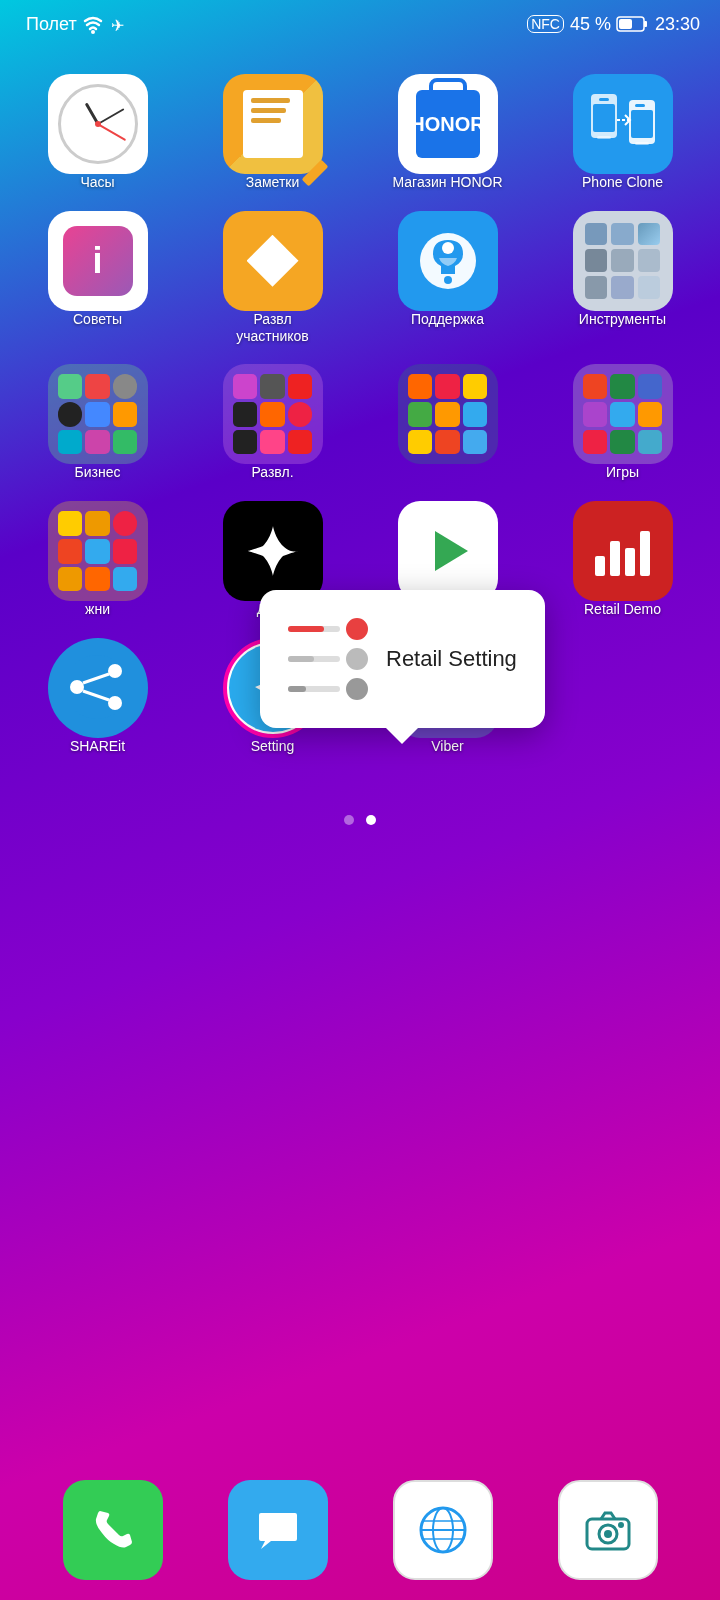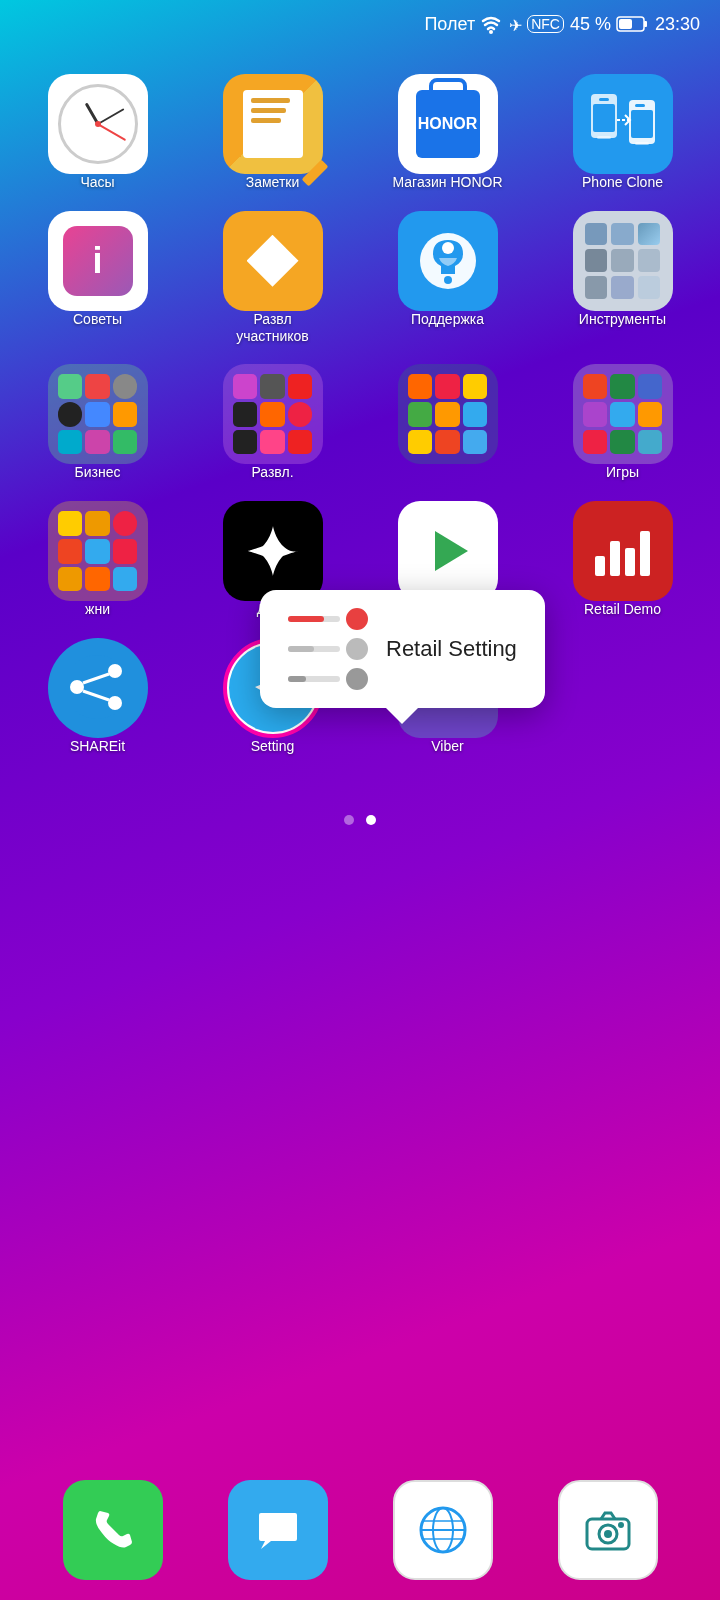--- a/index.html
+++ b/index.html
@@ -8,21 +8,21 @@
       height: 1600px;
       overflow: hidden;
       font-family: 'Segoe UI', sans-serif;
       position: relative;
       background: linear-gradient(160deg, #00c8e0 0%, #5a00c8 30%, #8800cc 55%, #cc00aa 80%, #cc0088 100%);
     }
 
     
     .status-bar {
       display: flex;
-      justify-content: flex-end;
+      justify-content: space-between;
       align-items: center;
       padding: 8px 20px 4px 26px;
       color: white;
       font-size: 18px;
       font-weight: 500;
       height: 44px;
     }
     .status-left { display: flex; align-items: center; gap: 6px; }
     .status-right { display: flex; align-items: center; gap: 6px; }
 
@@ -143,21 +143,21 @@
       position: absolute;
       top: -12px; left: 50%;
       transform: translateX(-50%);
       width: 30px; height: 14px;
       border: 4px solid #1a73e8;
       border-radius: 8px 8px 0 0;
       background: transparent;
     }
     .honor-text {
       color: white;
-      font-size: 16px;
+      font-size: 20px;
       font-weight: bold;
     }
 
     
     .phoneclone-icon {
       background: #2299ee;
       border-radius: 22px;
       width: 100px; height: 100px;
       display: flex; align-items: center; justify-content: center;
       gap: 6px;
@@ -317,21 +317,21 @@
       cursor: pointer;
     }
 
     
     .popup {
       position: absolute;
       top: 590px;
       left: 260px;
       background: white;
       border-radius: 16px;
-      padding: 18px 28px;
+      padding: 28px 28px;
       display: flex;
       align-items: center;
       gap: 18px;
       box-shadow: 0 8px 32px rgba(0,0,0,0.3);
       z-index: 100;
     }
     .popup::after {
       content: '';
       position: absolute;
       bottom: -16px;

